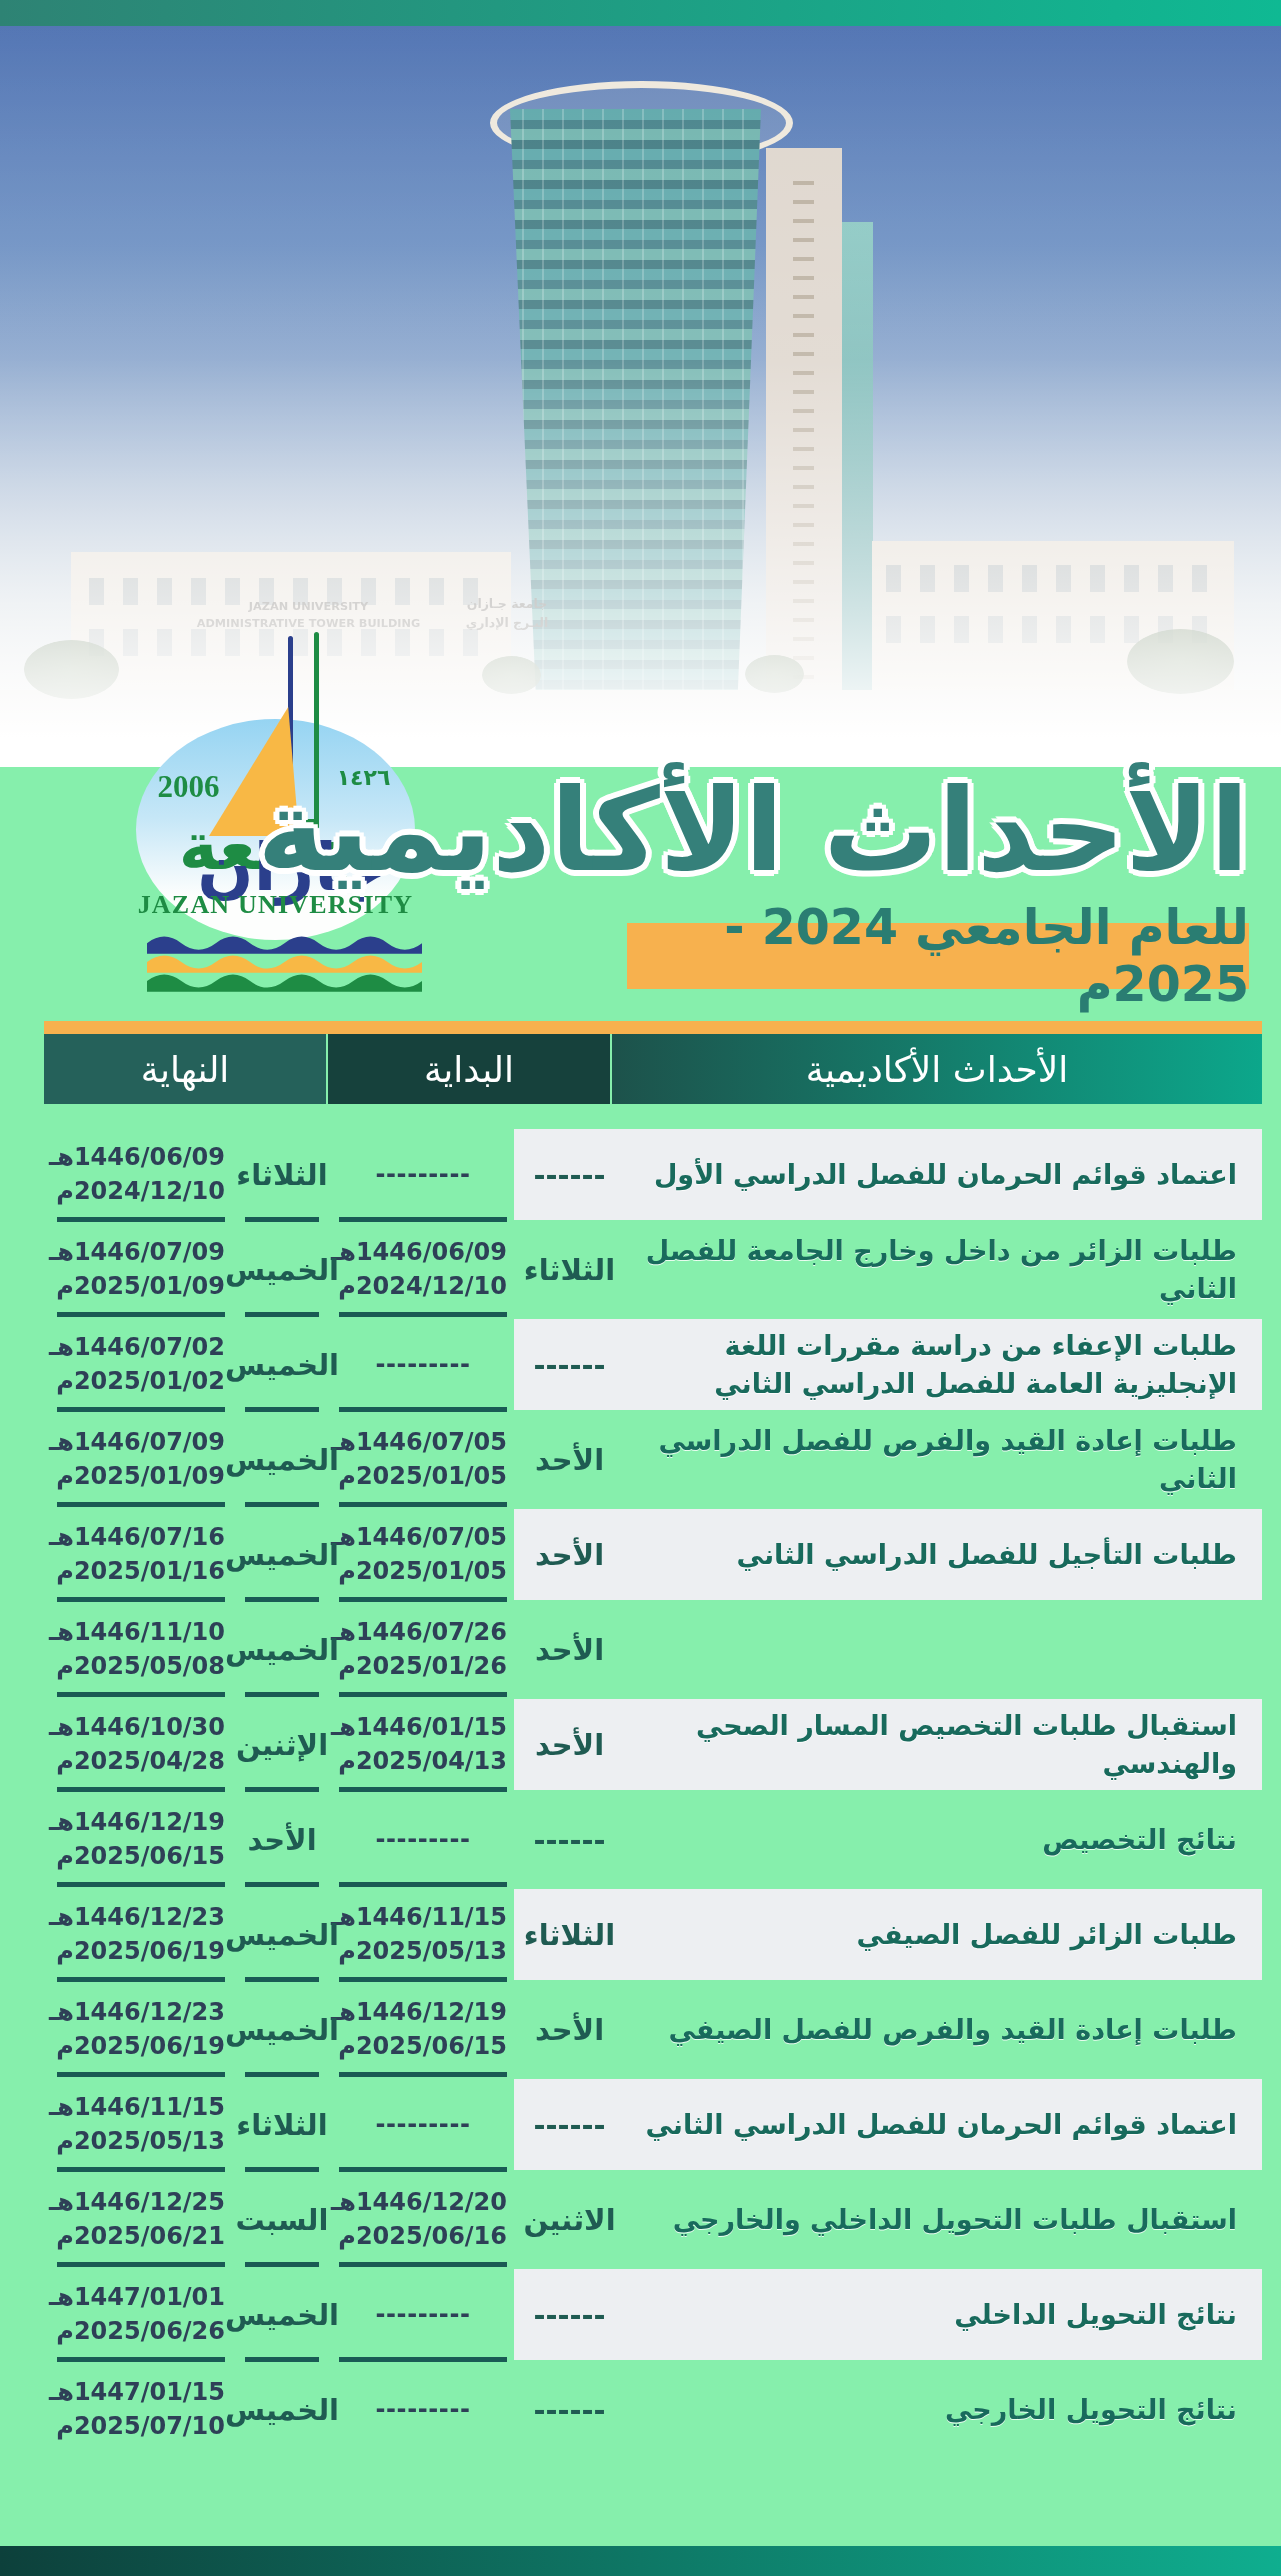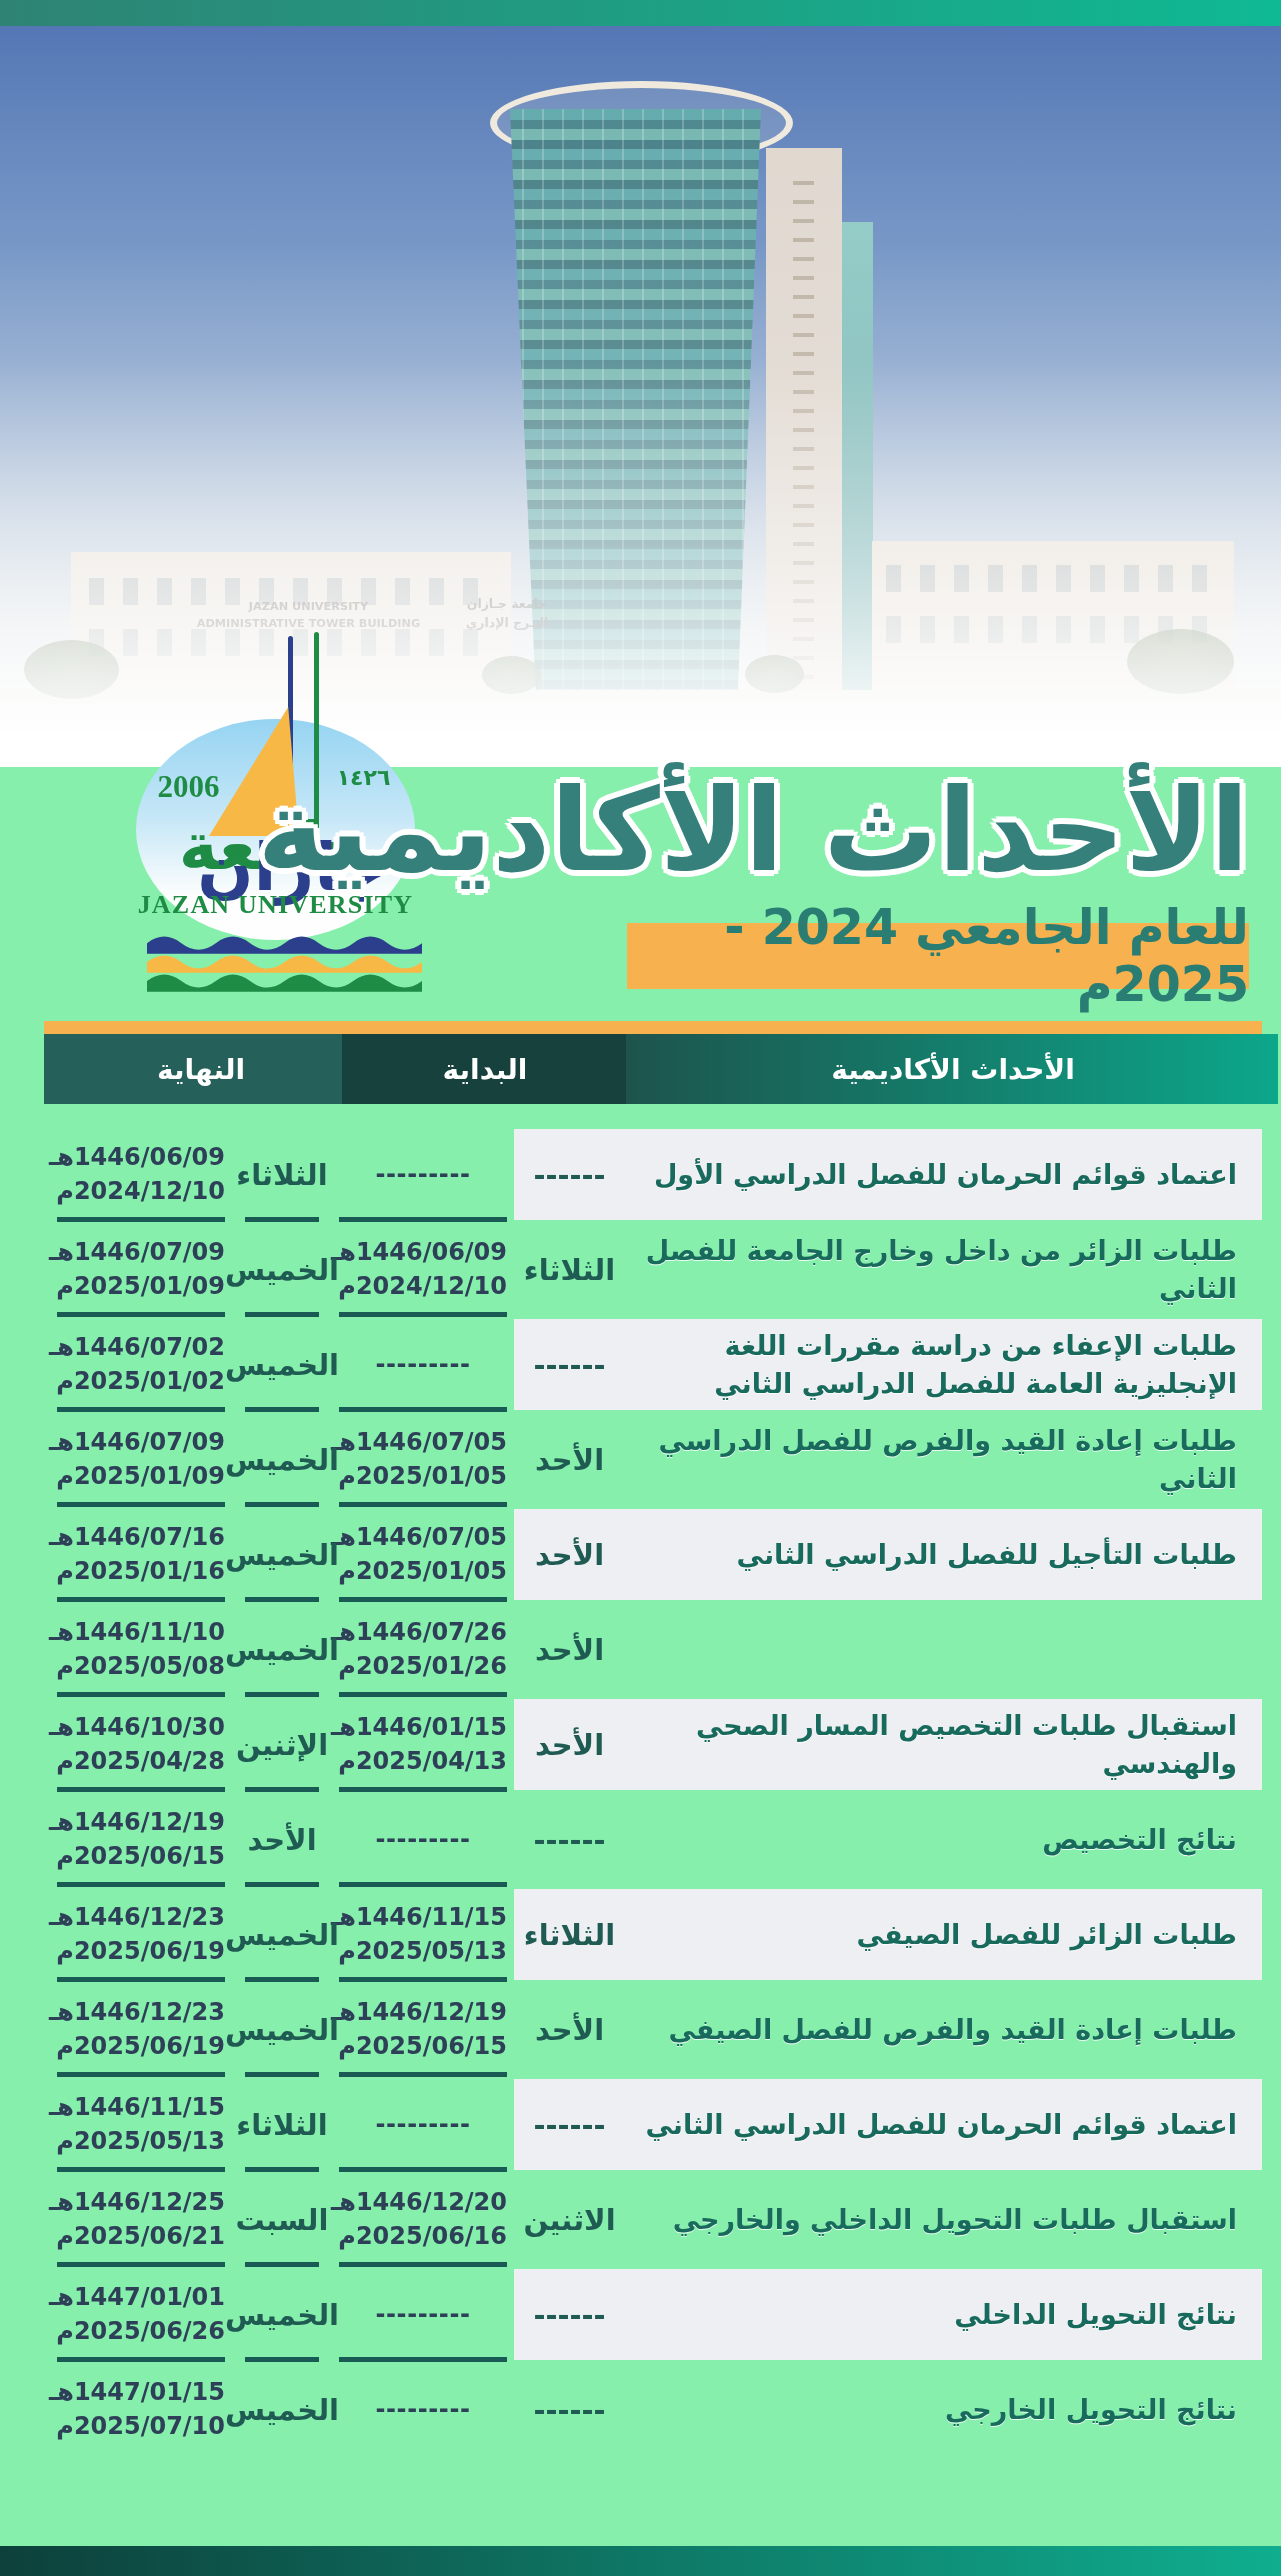--- a/index.html
+++ b/index.html
@@ -52,21 +52,21 @@
   .page-title{right:32px;top:760px;font-size:114px;font-weight:bold;line-height:1.25;color:var(--titleColor);white-space:nowrap;
     text-shadow:-4.2px -4.2px 0 #fff,4.2px -4.2px 0 #fff,-4.2px 4.2px 0 #fff,4.2px 4.2px 0 #fff,-6px 0 0 #fff,6px 0 0 #fff,0 -6px 0 #fff,0 6px 0 #fff;}
   .subtitle-box{right:32px;top:923px;width:622px;height:66px;background:var(--orange);
     display:flex;align-items:center;justify-content:center;}
   .subtitle-box span{font-size:49px;font-weight:bold;color:var(--subtitleText);}
 
   
   .orange-bar{left:44px;top:1021px;width:1218px;height:13px;background:var(--orange);}
   .thead{left:44px;top:1034px;width:1218px;height:70px;}
   .th{position:absolute;top:0;height:70px;display:flex;align-items:center;justify-content:center;
-      color:#fff;font-size:28px;font-weight:bold;padding-left:16px;}
+      color:#fff;font-size:36px;font-weight:normal;}
   .th-end{left:0;width:282px;background:var(--hEnd);}
   .th-start{left:284px;width:282px;background:var(--hStart);}
   .th-events{left:568px;width:650px;background:linear-gradient(90deg,var(--hEvL),var(--hEvR));}
 
   .tbody{left:44px;top:1127px;width:1218px;}
   .row{position:relative;height:95px;}
   .event-bg{position:absolute;left:470px;right:0;top:1.8px;bottom:1.8px;background:transparent;}
   .row.odd .event-bg{background:var(--rowAlt);}
   .event-text{position:absolute;left:569px;right:0;top:0;bottom:0;display:flex;align-items:center;justify-content:flex-start;
     padding-left:0;padding-right:25px;box-sizing:border-box;

